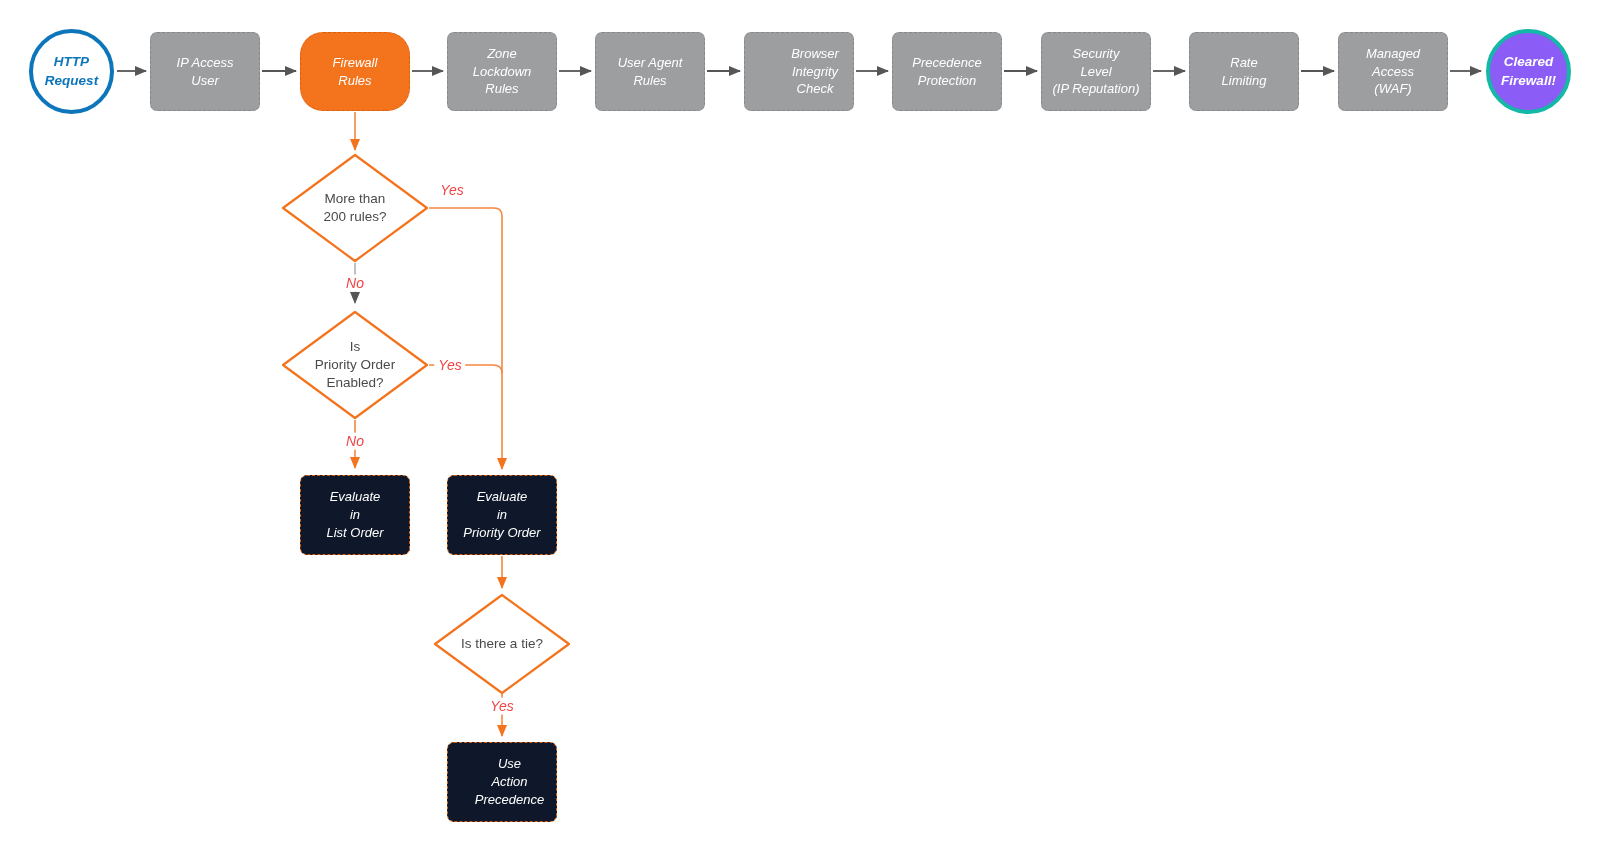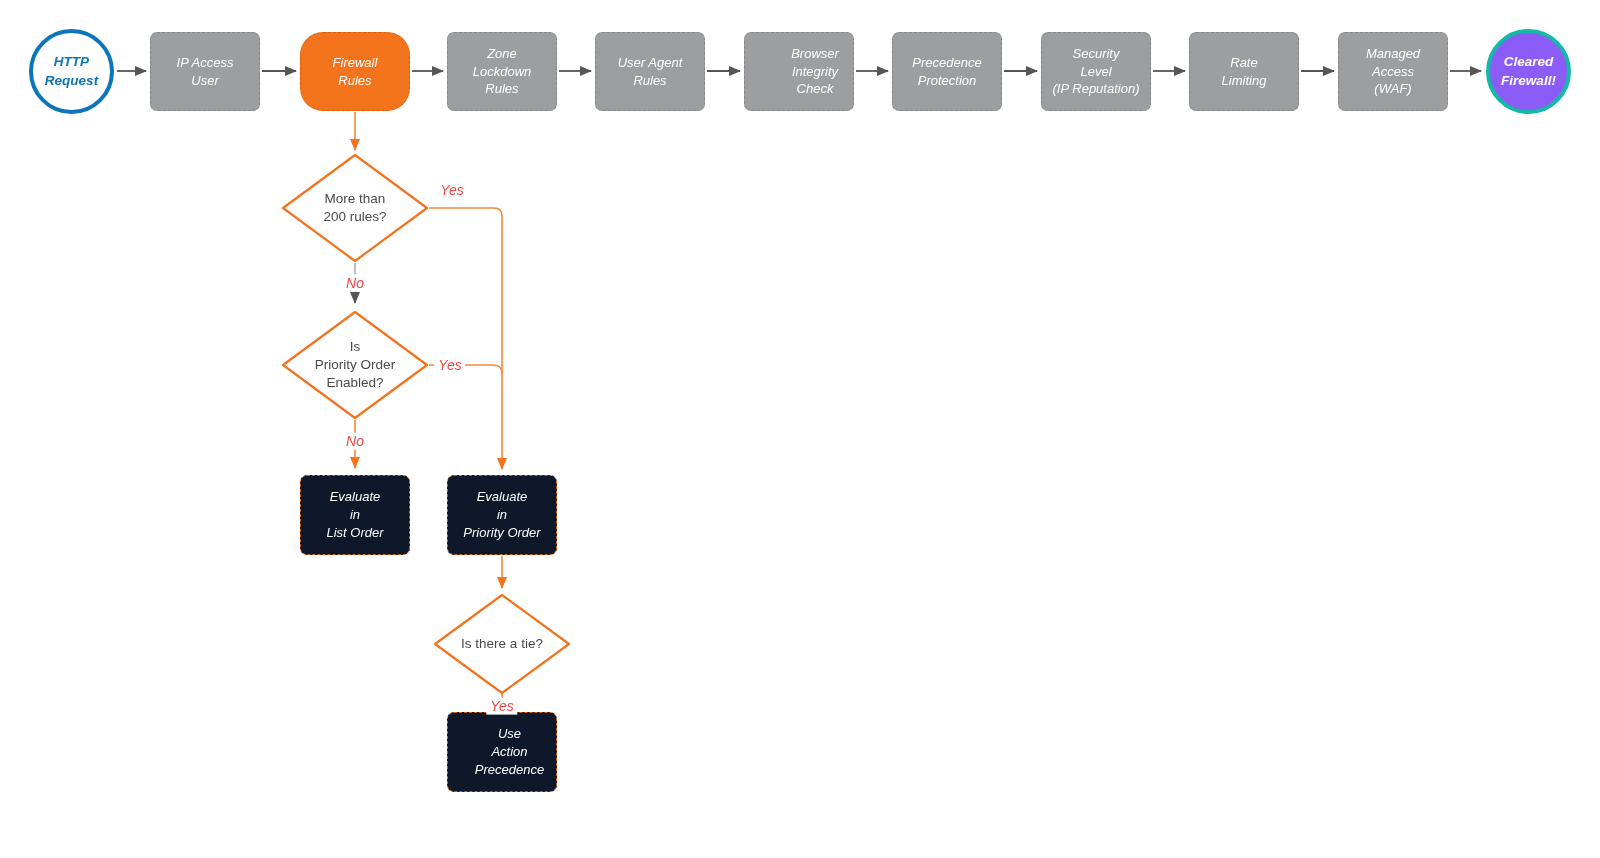--- a/index.html
+++ b/index.html
@@ -108,21 +108,21 @@
 Firewall!</div>
 
   <div class="node action" style="left:300px;top:475px;">Evaluate
 in
 List Order</div>
 
   <div class="node action" style="left:447px;top:475px;">Evaluate
 in
 Priority Order</div>
 
-  <div class="node action" style="left:447px;top:712px;padding-left:15px;">Use
+  <div class="node action" style="left:447px;top:742px;padding-left:15px;">Use
 Action
 Precedence</div>
 
   <div class="diamond-label" style="left:283px;top:190px;width:144px;">More than
 200 rules?</div>
 
   <div class="diamond-label" style="left:283px;top:338px;width:144px;">Is
 Priority Order
 Enabled?</div>
 

